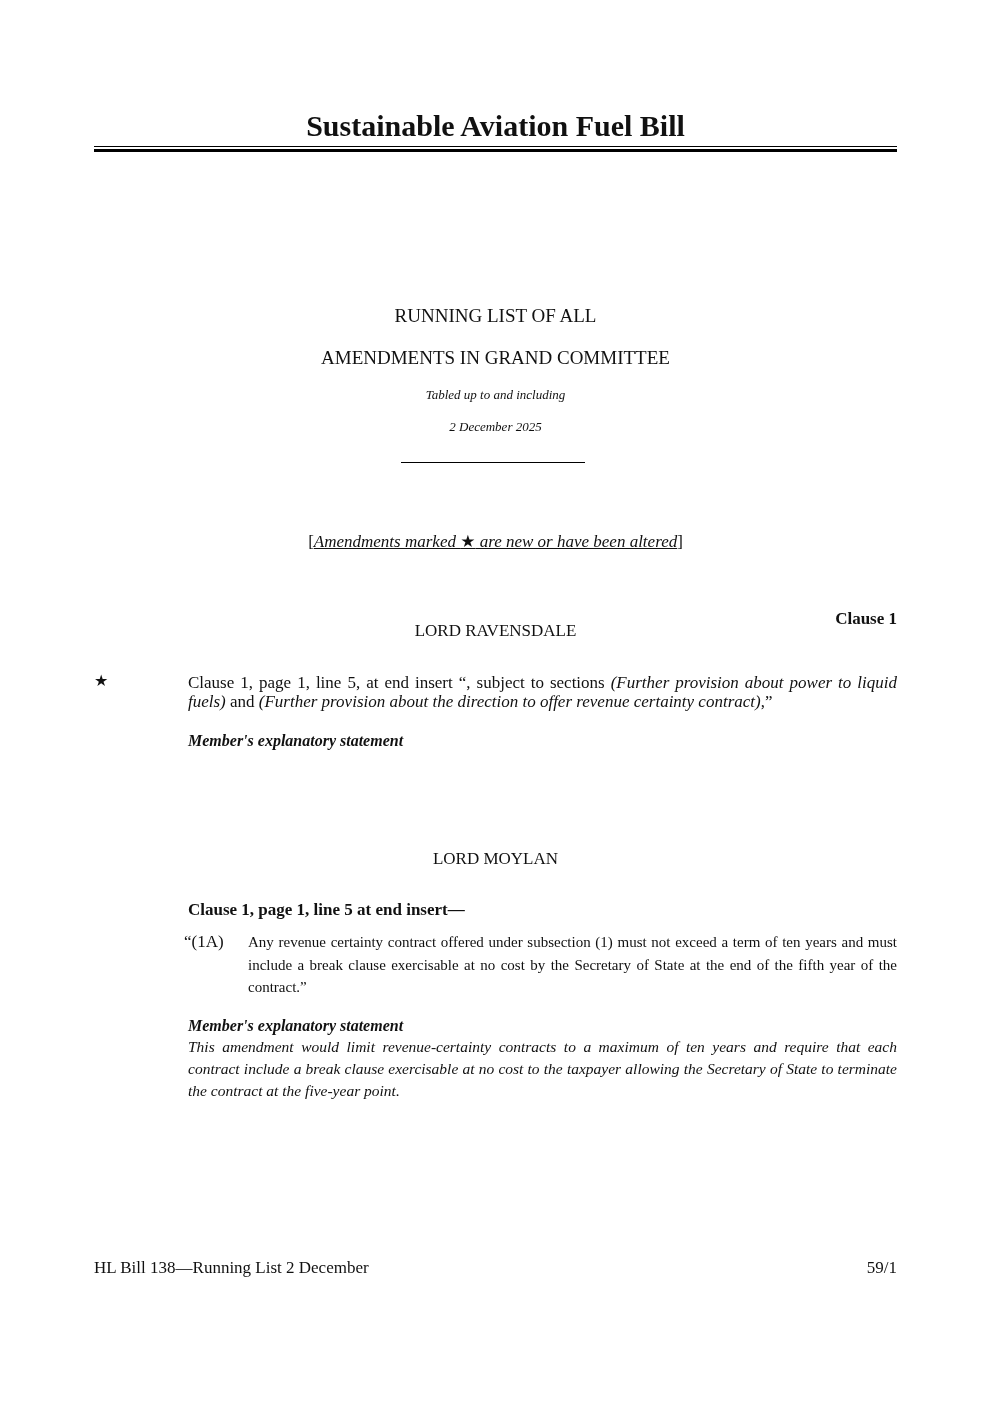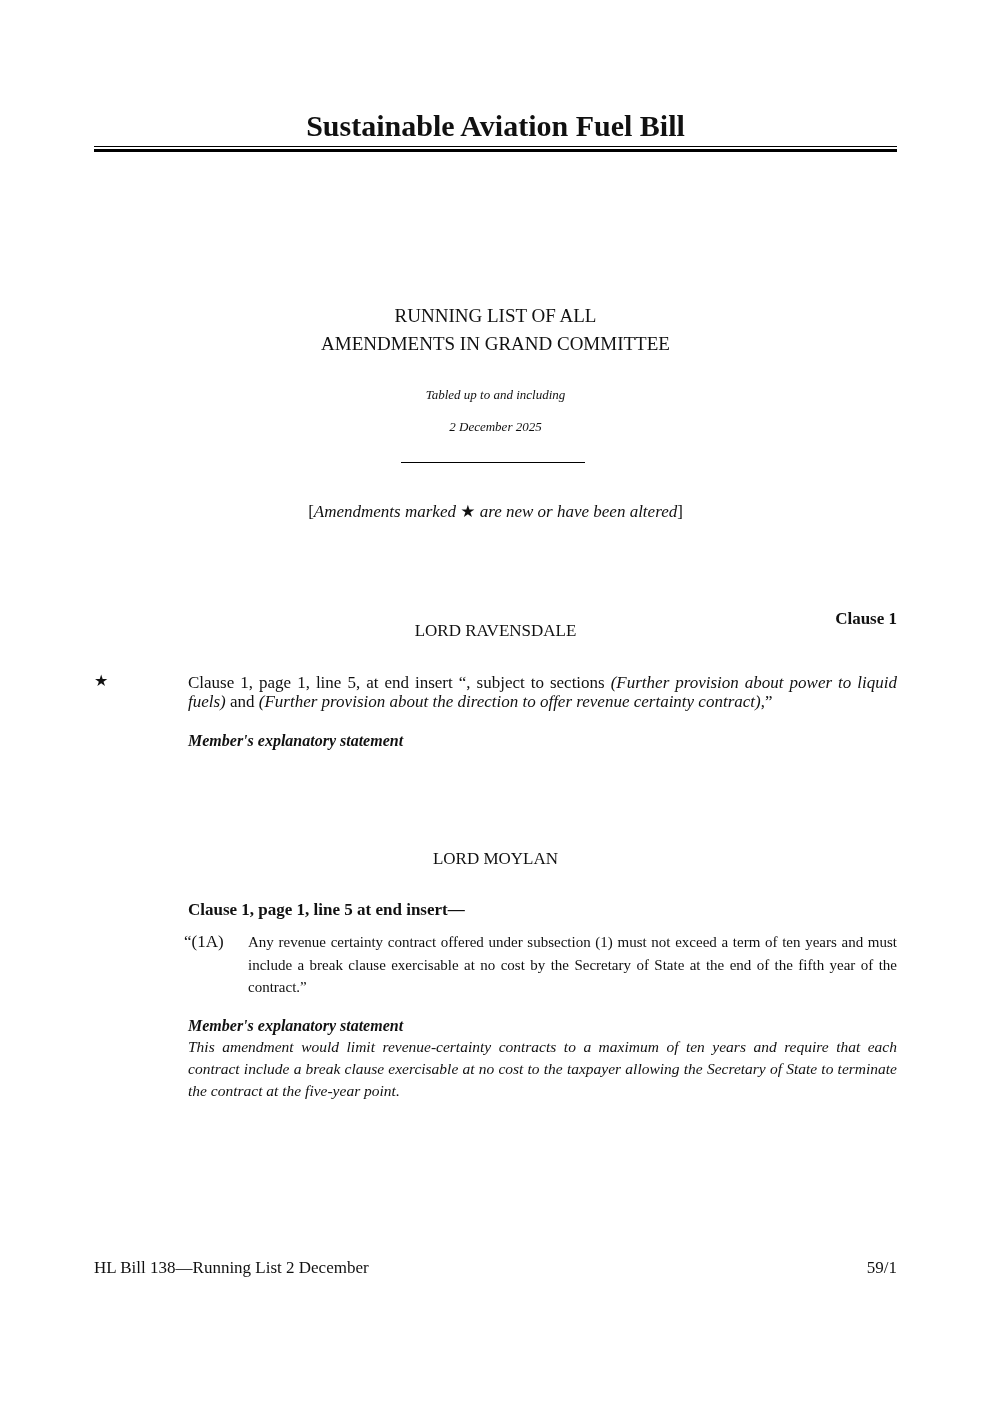--- a/index.html
+++ b/index.html
@@ -144,26 +144,26 @@
 </head>
 <body>
 
 <div class="page-title">Sustainable Aviation Fuel Bill</div>
 <div class="title-rule">
   <div class="thin"></div>
   <div class="thick"></div>
 </div>
 
 <div class="center heading-line" style="top:304px;">RUNNING LIST OF ALL</div>
-<div class="center heading-line" style="top:332px;">AMENDMENTS IN GRAND COMMITTEE</div>
+<div class="center heading-line" style="top:346px;">AMENDMENTS IN GRAND COMMITTEE</div>
 <div class="center italic-line" style="top:384px;">Tabled up to and including</div>
 <div class="center italic-line" style="top:416px;">2 December 2025</div>
 <div class="short-rule"></div>
 
-<div class="center notice" style="top:501px;">
+<div class="center notice" style="top:531px;text-decoration:underline;">
   <span>[</span><i>Amendments marked </i><span>★</span><i> are new or have been altered</i><span>]</span>
 </div>
 
 <div class="center clause-heading" style="top:608px;text-align:right;">Clause 1</div>
 
 <div class="center member-name" style="top:620px;">LORD RAVENSDALE</div>
 <div class="star-marker">★</div>
 <div class="block amend-text" style="top:673px;">
   <span>Clause 1, page 1, line 5, at end insert “, subject to sections </span><i>(Further provision about power to liquid fuels)</i><span> and </span><i>(Further provision about the direction to offer revenue certainty contract)</i><span>,”</span>
 </div>

